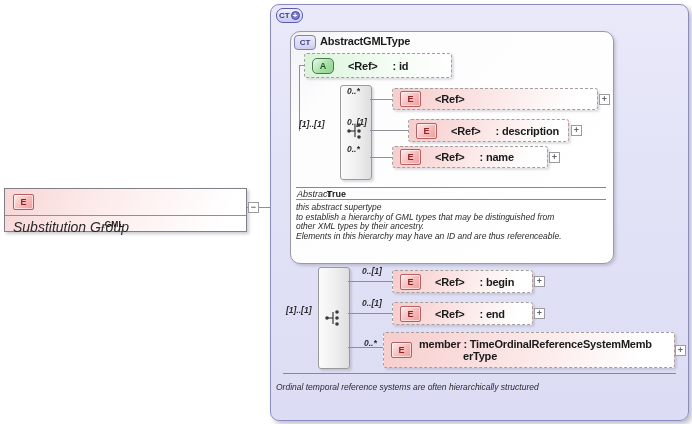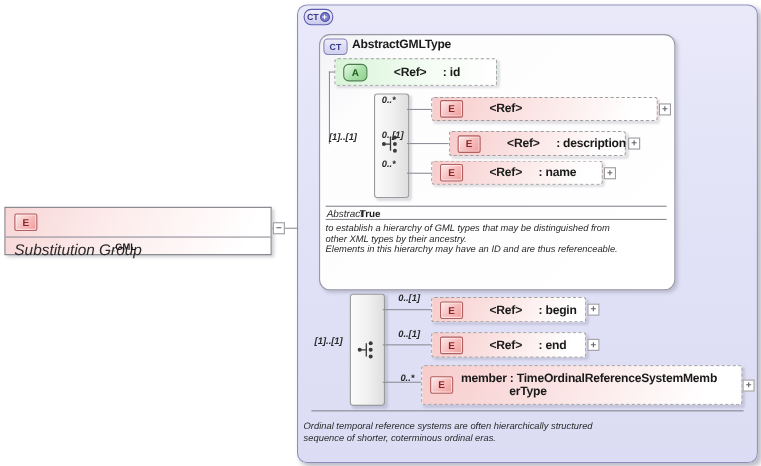--- a/index.html
+++ b/index.html
@@ -29,21 +29,21 @@
     font-size:8px;font-weight:bold;color:#3a3a8c;text-align:center;line-height:13px;}
   .badge-e{width:19px;height:14px;border:1px solid #b26060;border-radius:2px;background:linear-gradient(135deg,#fdecec 0%,#f6baba 55%,#ef9c9c 100%);
     font-size:9px;font-weight:bold;color:#8b2525;text-align:center;line-height:14px;flex:none;box-shadow:inset 0 0 0 1px rgba(255,255,255,.55);}
   .badge-a{width:20px;height:14px;border:1px solid #4a7a4a;border-radius:5px;background:linear-gradient(135deg,#eafbea 0%,#a8dfa8 55%,#8fd48f 100%);
     font-size:9px;font-weight:bold;color:#1f5a1f;text-align:center;line-height:14px;flex:none;}
 
   
   .row{position:absolute;display:flex;align-items:center;border:1px dashed #a0a0a0;border-radius:3px;
     background:linear-gradient(115deg,#f7cccc 0%,#fbe3e3 42%,#ffffff 88%);
     box-shadow:2px 2px 2px rgba(90,90,110,.18);padding:0 0 0 7px;box-sizing:border-box;}
-  .row .ref{font-size:11px;font-weight:bold;color:#1a1a1a;margin-left:24px;letter-spacing:-.2px;white-space:nowrap;}
+  .row .ref{font-size:11px;font-weight:bold;color:#1a1a1a;margin-left:14px;letter-spacing:-.2px;white-space:nowrap;}
   .row .nm{font-size:11px;font-weight:bold;color:#1a1a1a;margin-left:15px;letter-spacing:-.2px;white-space:nowrap;}
   .attr-row{background:linear-gradient(90deg,#d9f4d9 0%,#f3fcf3 55%,#ffffff 100%);}
 
   .seqbar{position:absolute;width:30px;border:1px solid #9a9a9a;border-radius:3px;
     background:linear-gradient(90deg,#fbfbfb 0%,#efefef 55%,#dedede 100%);
     box-shadow:2px 2px 2px rgba(90,90,110,.2);}
   .seqicon{position:absolute;width:18px;height:18px;}
 
   .card{position:absolute;font-size:8.5px;font-style:italic;font-weight:bold;color:#2a2a2a;white-space:nowrap;}
   .plusbox{position:absolute;width:11px;height:11px;border:1px solid #9a9aa0;background:#ffffff;box-sizing:border-box;
@@ -145,20 +145,21 @@
     <span class="ref">&lt;Ref&gt;</span>
     <span class="nm">: name</span>
   </div>
   <div class="plusbox" style="left:549px;top:152px">+</div>
 
   <div class="sep" style="left:296px;top:187px;width:310px"></div>
   <div class="abstract-label" style="left:297px;top:189px">Abstract</div>
   <div class="abstract-value" style="left:327px;top:189px">True</div>
   <div class="sep" style="left:296px;top:199px;width:310px"></div>
   <div class="note" style="left:296px;top:203px">
+    <div>this abstract supertype</div>
     <div>to establish a hierarchy of GML types that may be distinguished from</div>
     <div>other XML types by their ancestry.</div>
     <div>Elements in this hierarchy may have an ID and are thus referenceable.</div>
   </div>
 
   <div class="card" style="left:286px;top:305px">[1]..[1]</div>
   <div class="seqbar" style="left:318px;top:267px;height:100px"></div>
   <svg class="seqicon" style="left:324px;top:309px" viewBox="0 0 18 18">
     <circle cx="3" cy="9" r="1.8" fill="#3a3a3a"></circle>
     <line x1="3" y1="9" x2="9" y2="9" stroke="#3a3a3a" stroke-width="1.2"></line>
@@ -193,16 +194,15 @@
     <span class="member-text">
       <span style="display:block">member : TimeOrdinalReferenceSystemMemb</span>
       <span style="display:block" class="l2">erType</span>
     </span>
   </div>
   <div class="plusbox" style="left:675px;top:345px">+</div>
 
   <div class="sep" style="left:283px;top:373px;width:393px"></div>
   <div class="note note-bottom" style="left:276px;top:382px">
     <div>Ordinal temporal reference systems are often hierarchically structured</div>
-    <div>sequence of shorter, coterminous ordinal eras.</div>
   </div>
 
 </div>
 
 </body></html>

